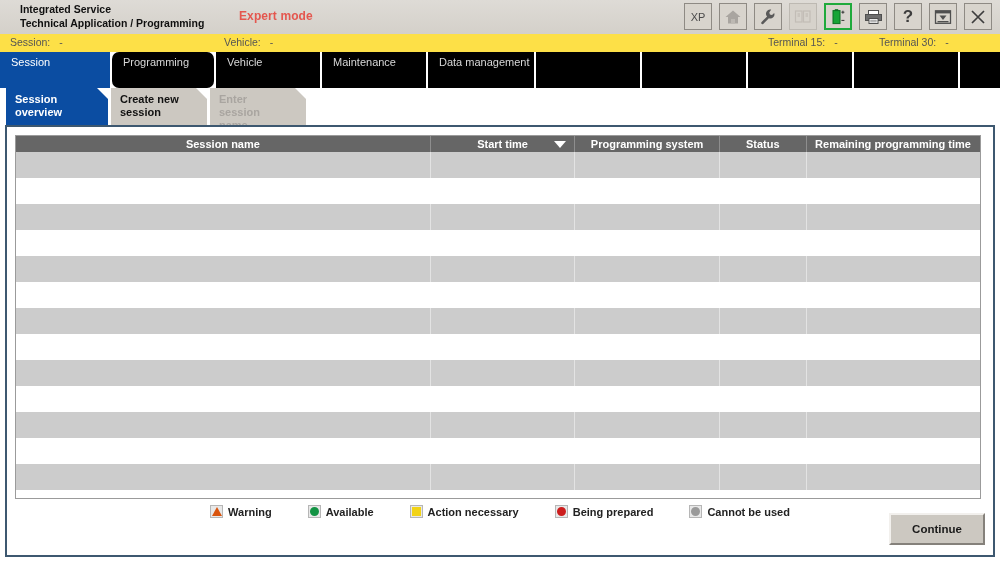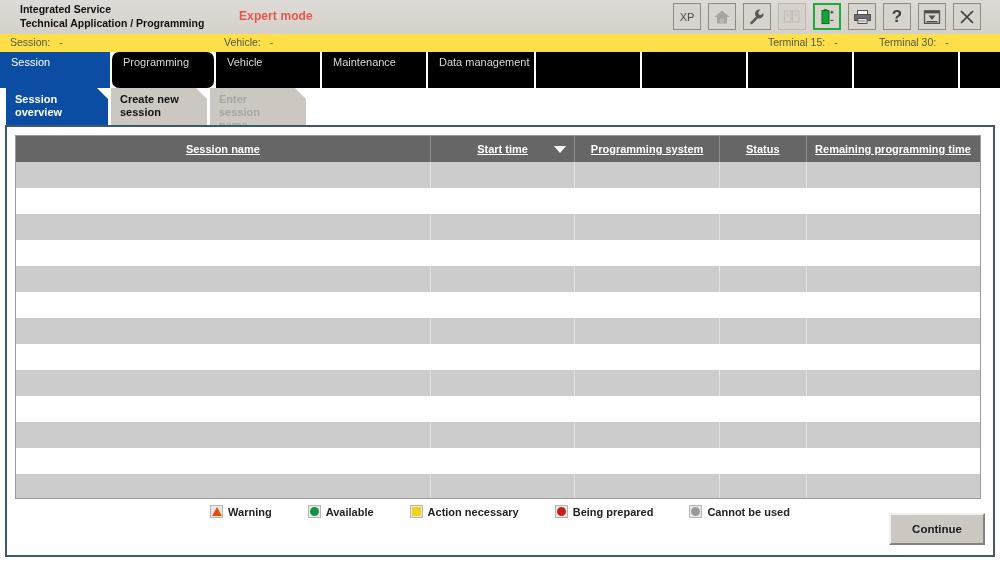--- a/index.html
+++ b/index.html
@@ -43,21 +43,21 @@
     left: 239px; top: 9px;
     font-size: 12px;
     font-weight: bold;
     color: #e4574f;
     letter-spacing: .1px;
   }
 
   
   #header-toolbar {
     position: absolute;
-    right: 19px; top: 3px;
+    right: 8px; top: 3px;
     display: flex;
     gap: 7px;
   }
   .tool-btn {
     width: 28px; height: 27px;
     background: #d8d4cd;
     border: 1px solid #8e8a84;
     box-sizing: border-box;
     display: flex;
     align-items: center;
@@ -163,27 +163,26 @@
   #session-table {
     width: 100%;
     border-collapse: collapse;
     table-layout: fixed;
   }
   #session-table th {
     background: #666666;
     color: #ffffff;
     font-size: 11px;
     font-weight: bold;
-    height: 26px;
+    height: 16px;
     padding: 0 6px;
     border-right: 1px solid #8e8e8e;
     text-align: center;
     position: relative;
     box-sizing: border-box;
-    text-decoration: underline;
   }
   #session-table th:last-child { border-right: none; }
   #session-table th .sort-caret {
     position: absolute;
     right: 8px; top: 50%;
     margin-top: -3px;
     width: 0; height: 0;
     border-left: 6px solid transparent;
     border-right: 6px solid transparent;
     border-top: 7px solid #ffffff;

